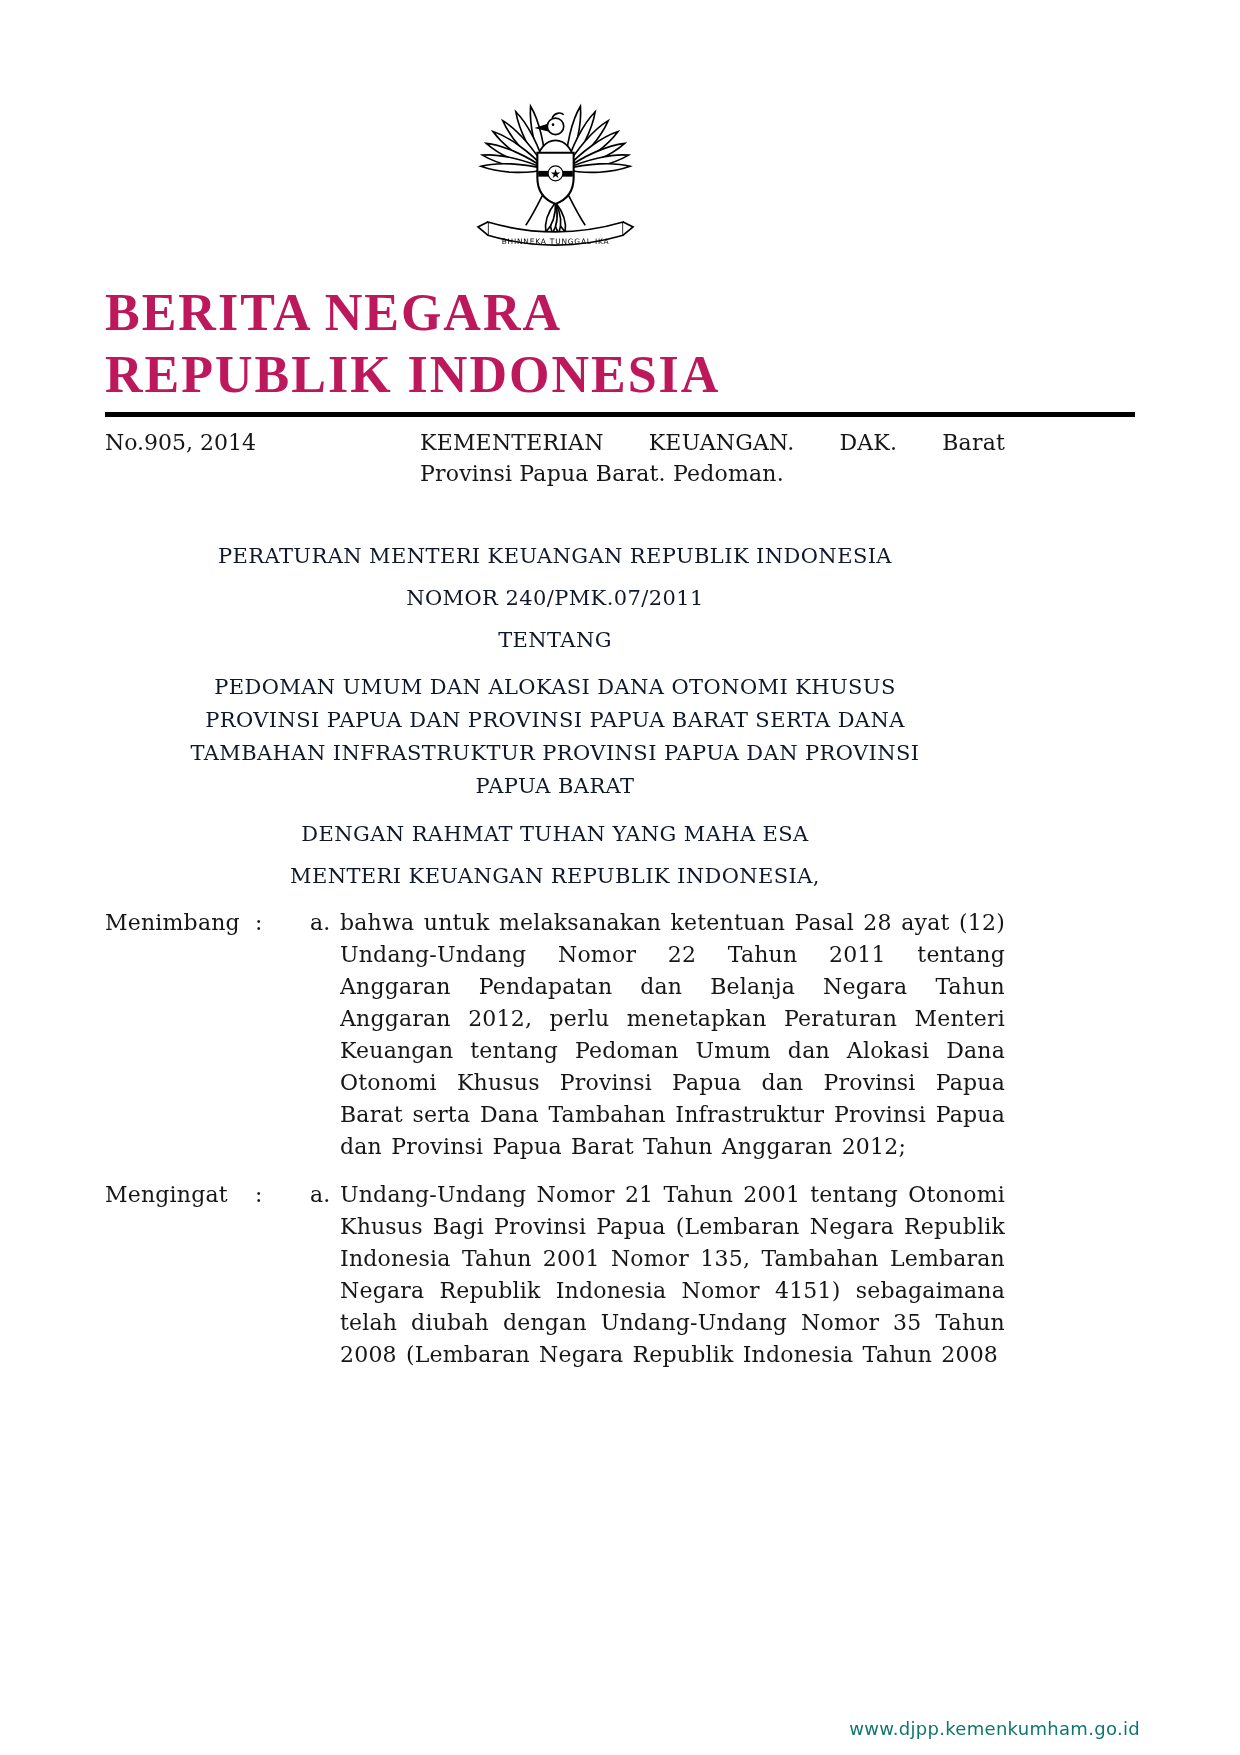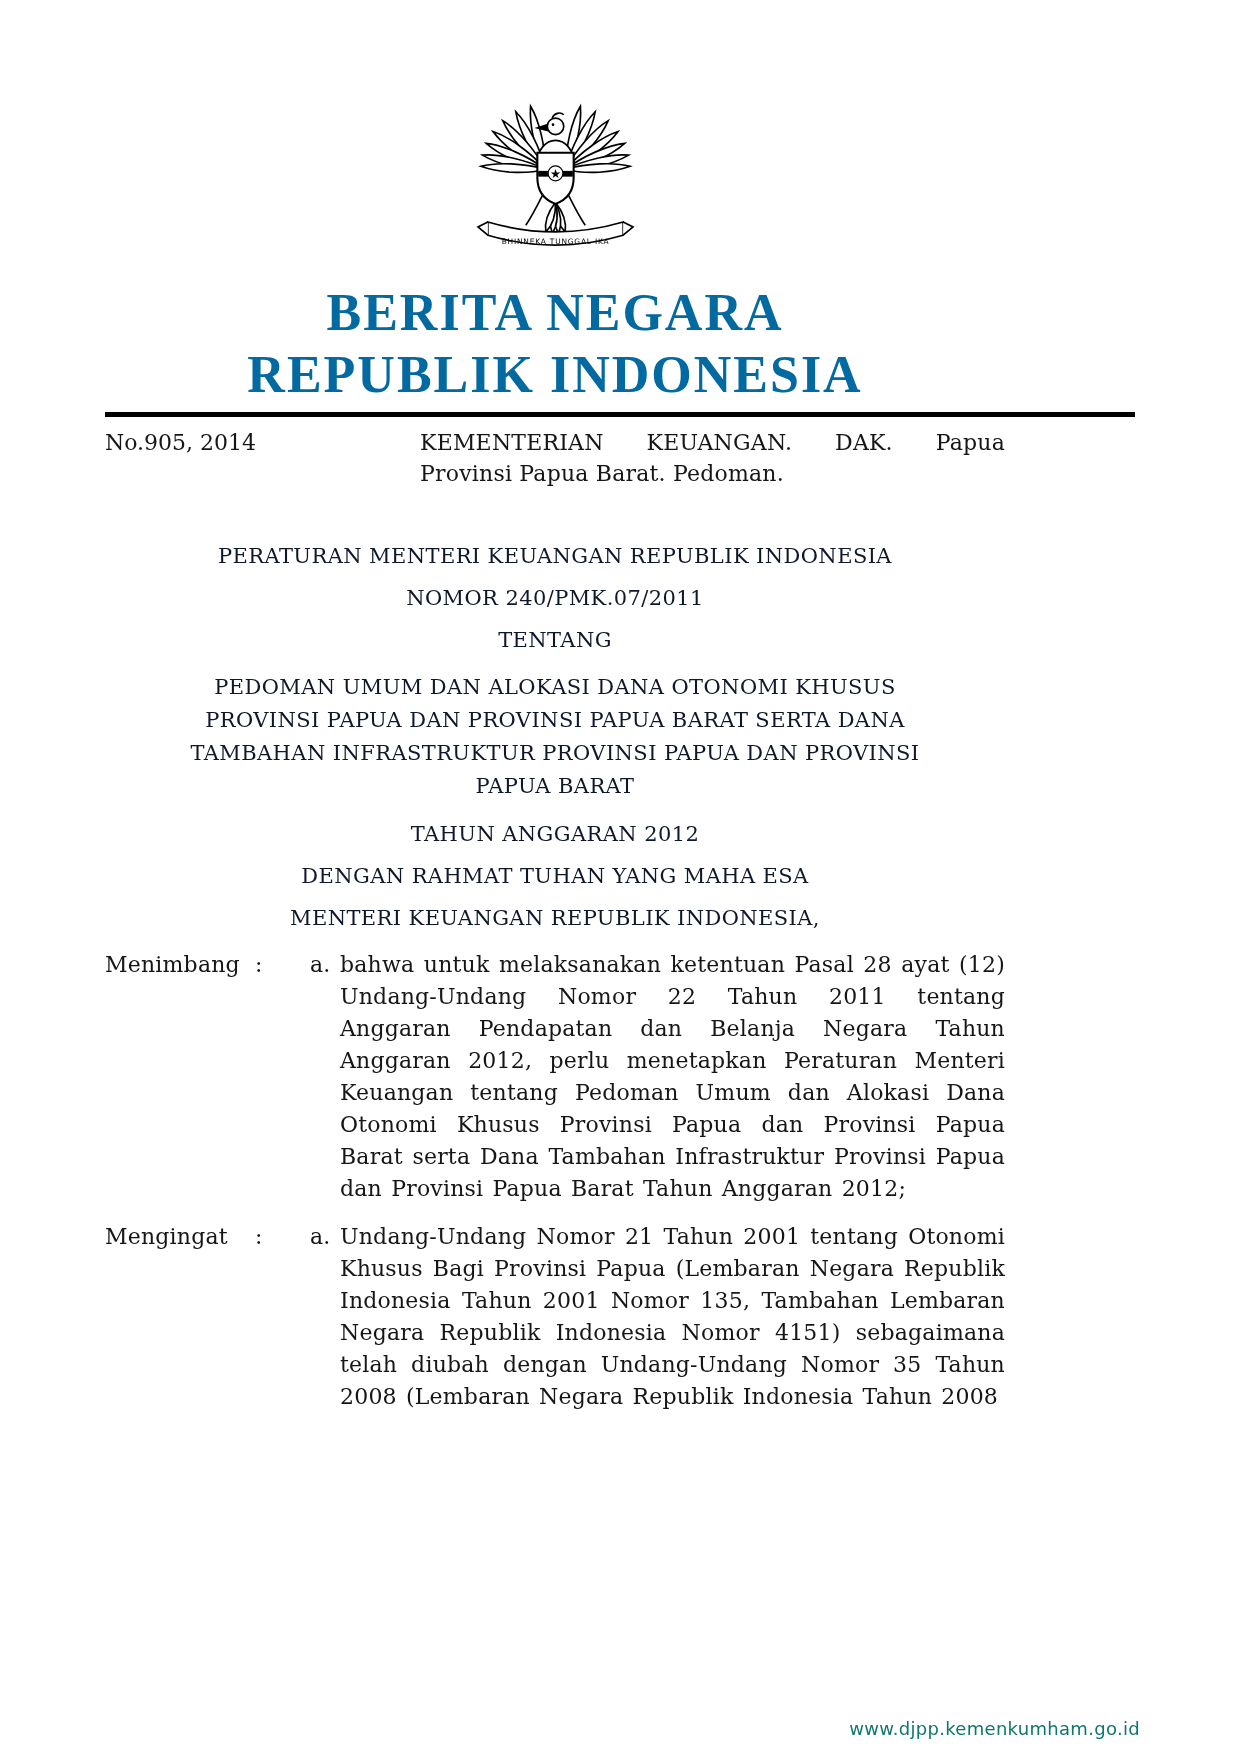--- a/index.html
+++ b/index.html
@@ -16,22 +16,21 @@
   
   .emblem-wrap{width:165px;margin:0 auto 12px;}
   .emblem-wrap svg{display:block;}
 
   
   .masthead{
     font-family:"Liberation Serif", serif;
     font-weight:700;
     font-size:52px;line-height:62px;
     letter-spacing:2px;
-    text-align:center;
-    margin:0;color:#0369a1;
+    margin:0;color:#be185d;
   }
   .rule{height:5px;background:#000;width:1030px;margin-top:6px;}
 
   
   .gazette-row{display:flex;align-items:flex-start;margin-top:10px;font-size:22px;line-height:31px;}
   .gazette-no{white-space:nowrap;}
   .gazette-subject{margin-left:auto;width:585px;}
   .subject-line{letter-spacing:.2px;}
   .subject-line.just{text-align:justify;text-align-last:justify;}
 
@@ -123,31 +122,30 @@
 
     <h1 class="masthead">
       <div>BERITA NEGARA</div>
       <div>REPUBLIK INDONESIA</div>
     </h1>
     <div class="rule"></div>
 
     <div class="gazette-row">
       <div class="gazette-no">No.905, 2014</div>
       <div class="gazette-subject">
-        <div class="subject-line just">KEMENTERIAN KEUANGAN. DAK. Papua</div>
+        <div class="subject-line just">KEMENTERIAN KEUANGAN. DAK. Barat</div>
         <div class="subject-line">Provinsi Papua Barat. Pedoman.</div>
       </div>
     </div>
 
     <div class="headings">
       <div class="hline">PERATURAN MENTERI KEUANGAN REPUBLIK INDONESIA</div>
       <div class="hline">NOMOR 240/PMK.07/2011</div>
       <div class="hline">TENTANG</div>
       <div class="hmulti">PEDOMAN UMUM DAN ALOKASI DANA OTONOMI KHUSUS PROVINSI PAPUA DAN PROVINSI PAPUA BARAT SERTA DANA TAMBAHAN INFRASTRUKTUR PROVINSI PAPUA DAN PROVINSI PAPUA BARAT</div>
-      <div class="hline">TAHUN ANGGARAN 2012</div>
       <div class="hline">DENGAN RAHMAT TUHAN YANG MAHA ESA</div>
       <div class="hline">MENTERI KEUANGAN REPUBLIK INDONESIA,</div>
     </div>
 
     <section class="clause">
       <div class="c-label">Menimbang</div>
       <div class="c-colon">:</div>
       <div class="c-letter">a.</div>
       <div class="c-text">bahwa untuk melaksanakan ketentuan Pasal 28 ayat (12) Undang-Undang Nomor 22 Tahun 2011 tentang Anggaran Pendapatan dan Belanja Negara Tahun Anggaran 2012, perlu menetapkan Peraturan Menteri Keuangan tentang Pedoman Umum dan Alokasi Dana Otonomi Khusus Provinsi Papua dan Provinsi Papua Barat serta Dana Tambahan Infrastruktur Provinsi Papua dan Provinsi Papua Barat Tahun Anggaran 2012;</div>
     </section>

